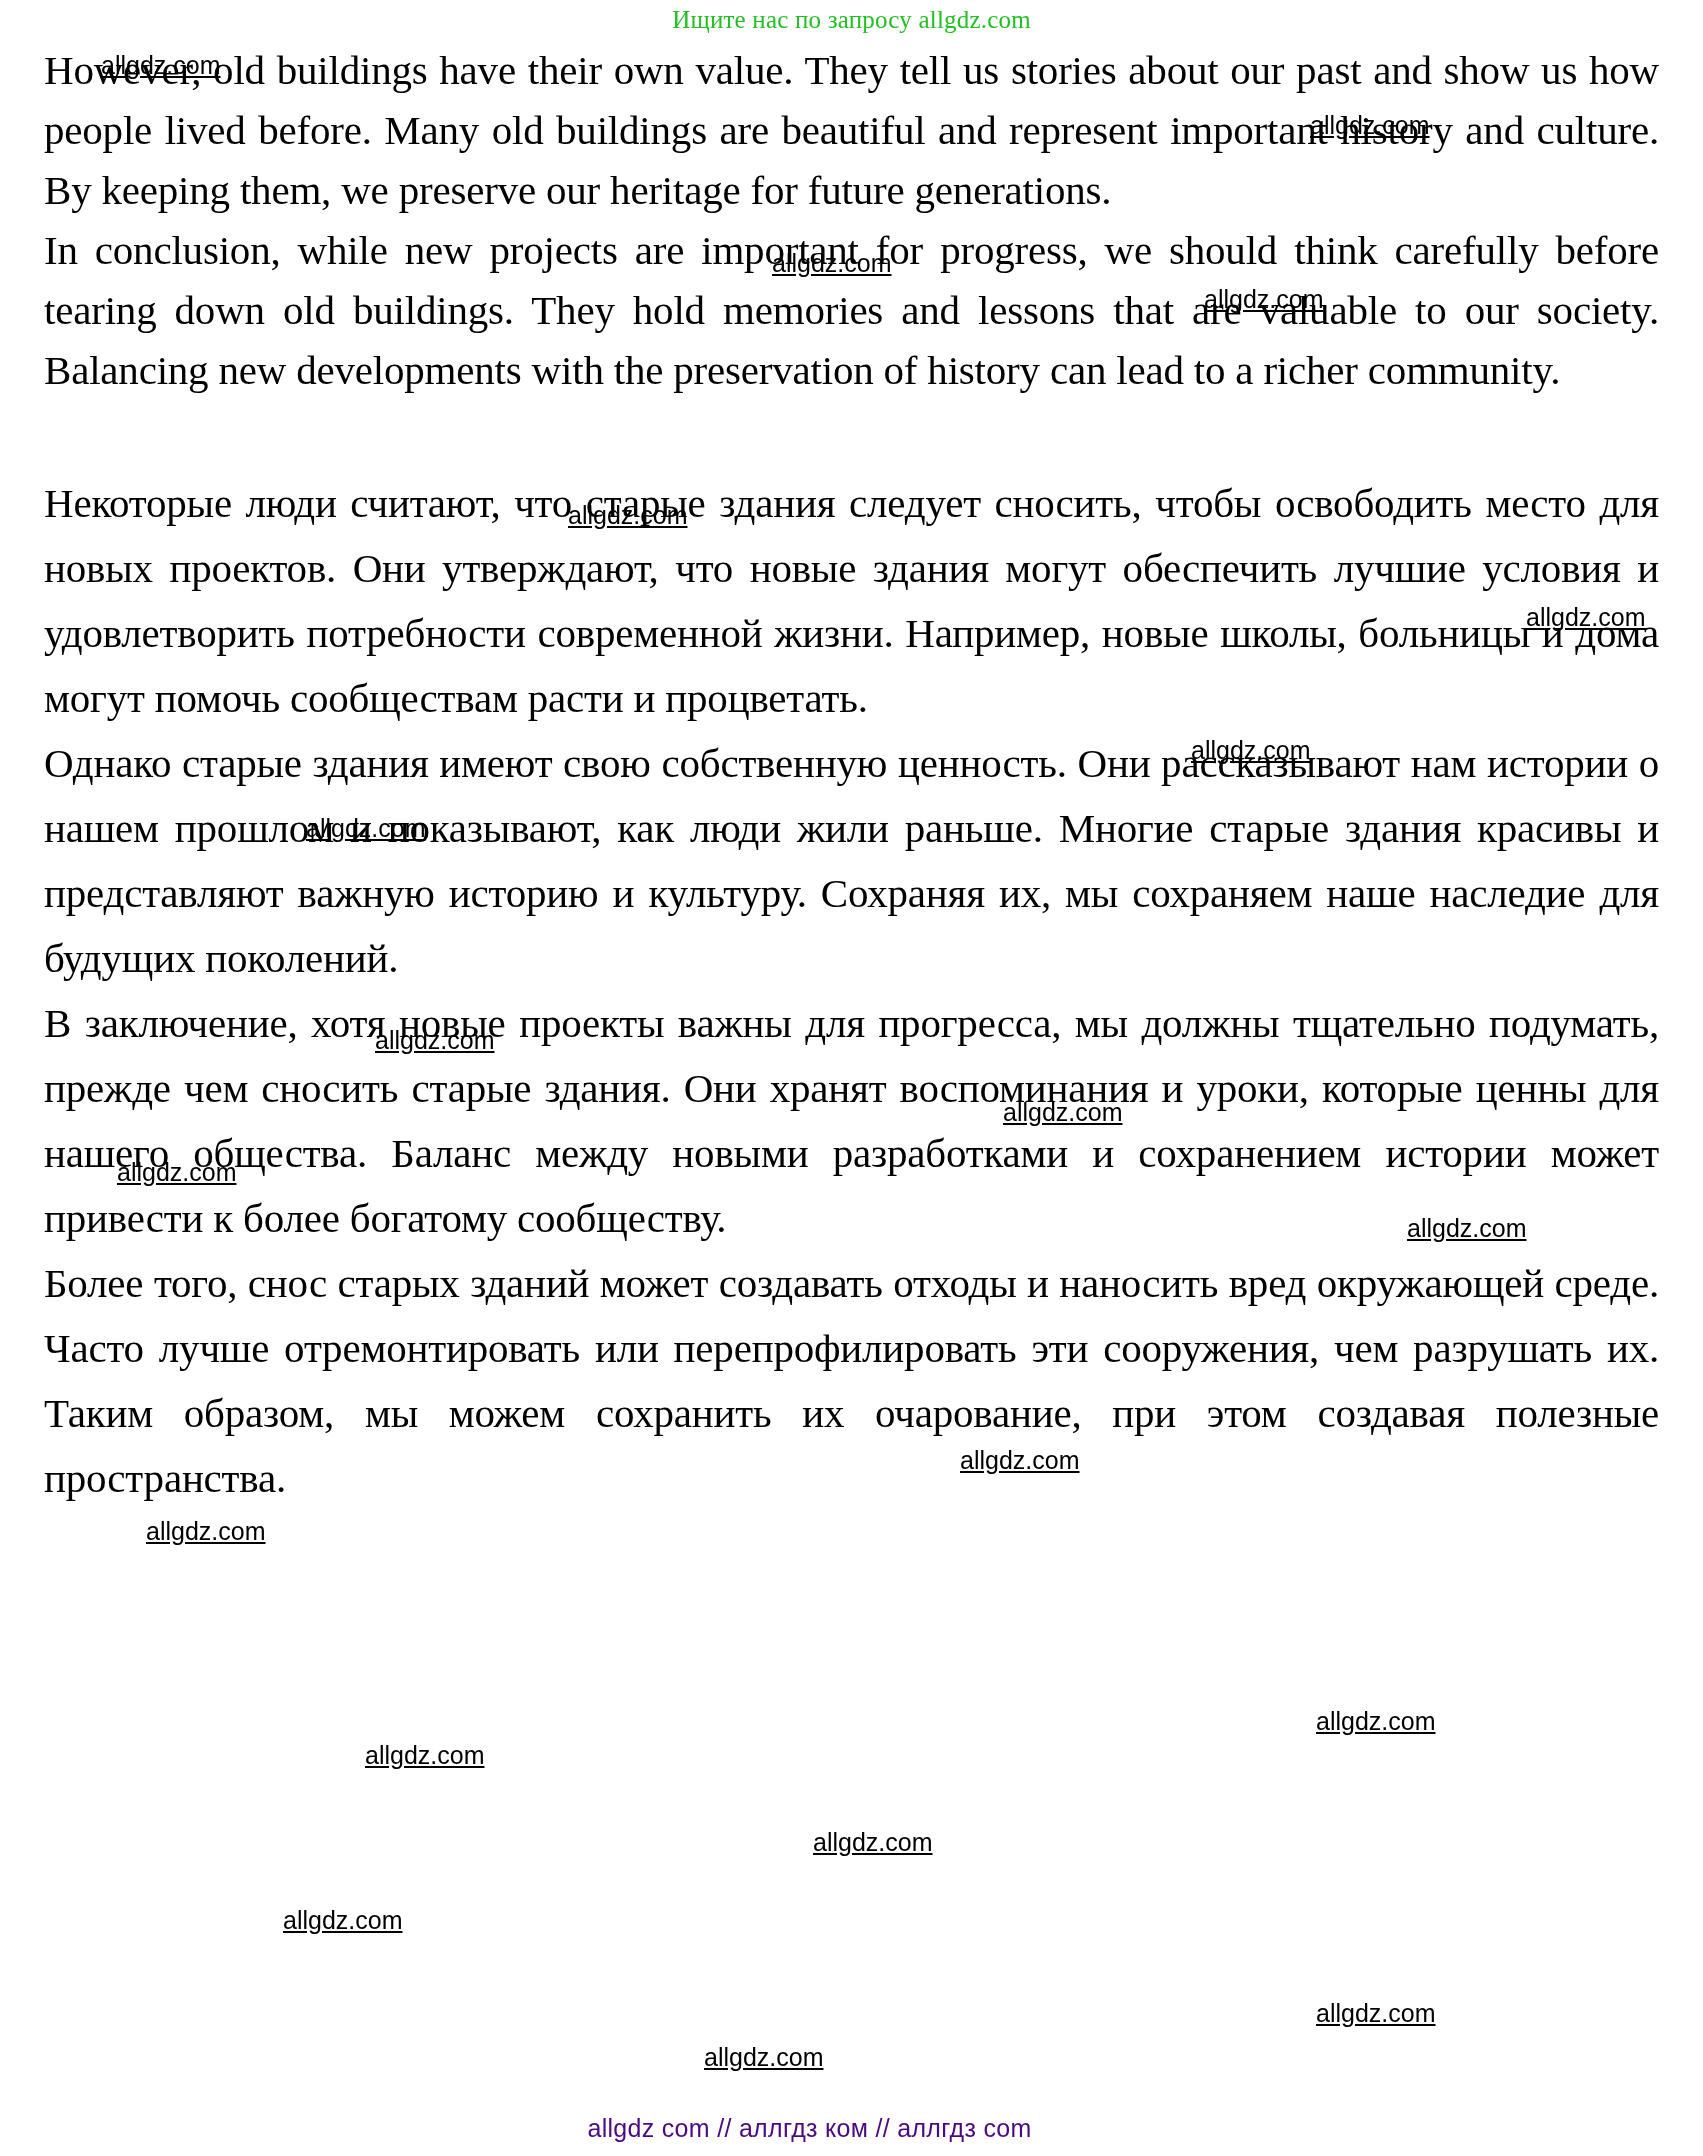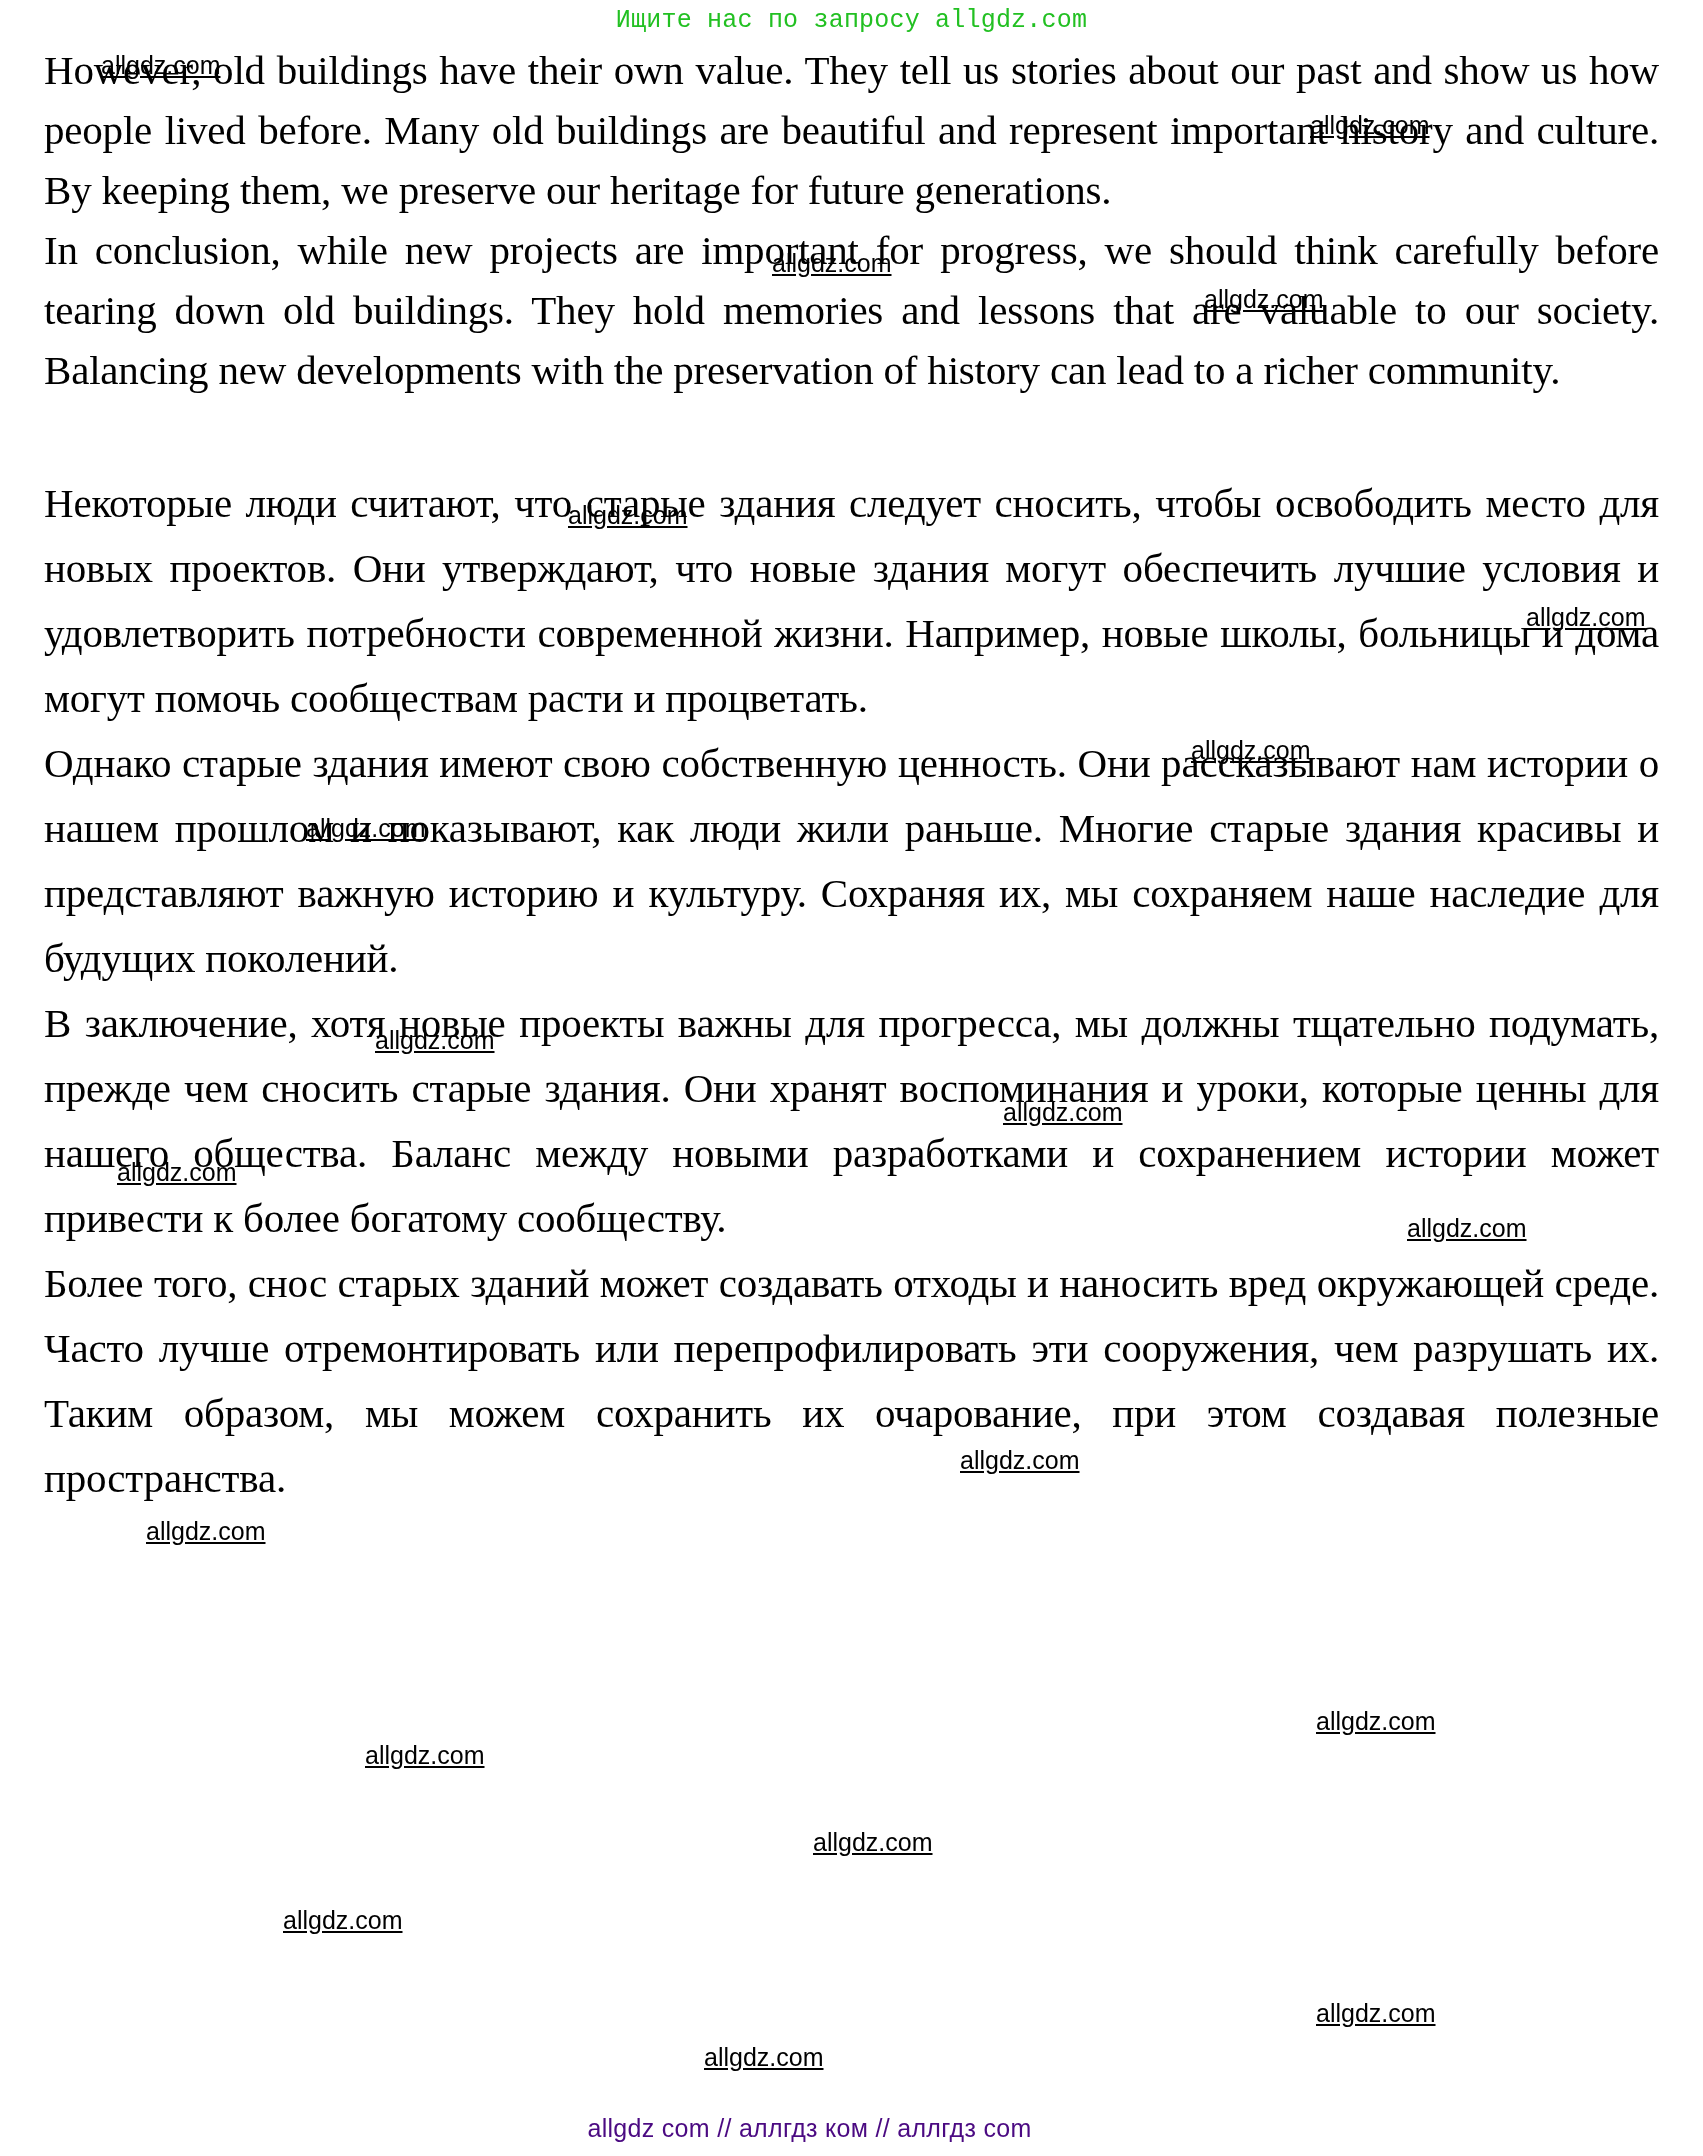--- a/index.html
+++ b/index.html
@@ -27,21 +27,21 @@
     position: absolute;
     top: 0;
     left: 0;
     width: 1703px;
     height: 40px;
     display: flex;
     align-items: center;
     justify-content: center;
   }
   .promo-text {
-    font-family: Liberation Mono, monospace;
+    font-family: Liberation Serif, serif;
     font-size: 25px;
     color: #22c022;
     letter-spacing: 0.2px;
     white-space: nowrap;
   }
 
   
   .content {
     position: absolute;
     top: 40px;

